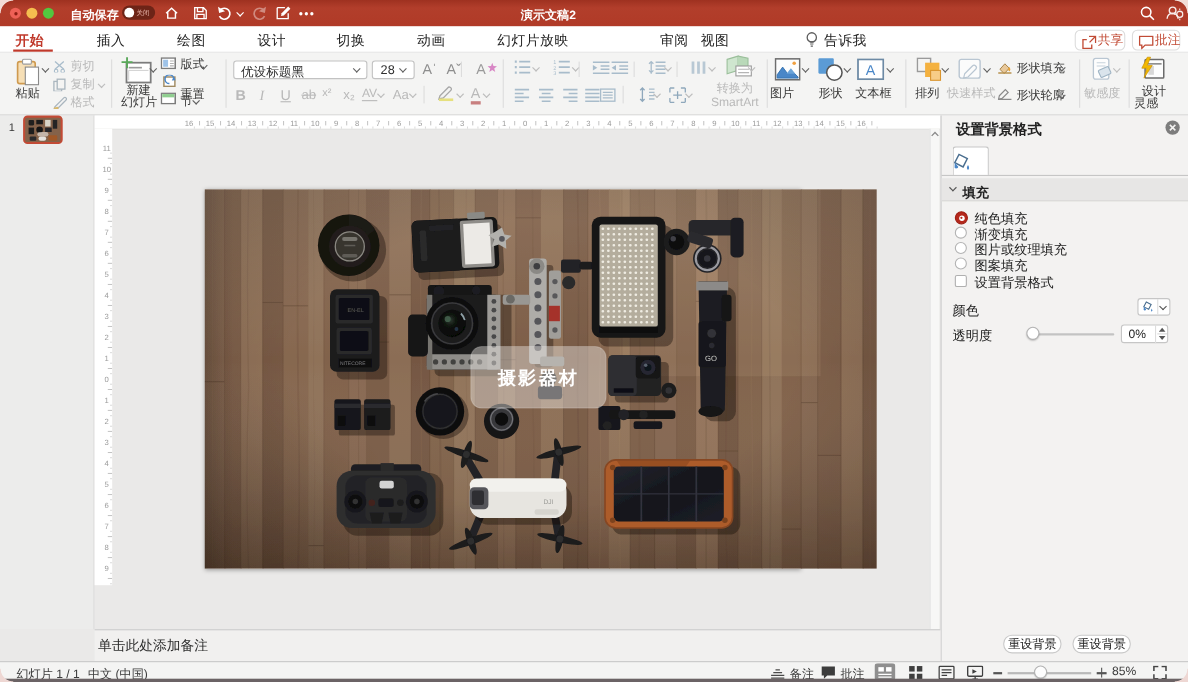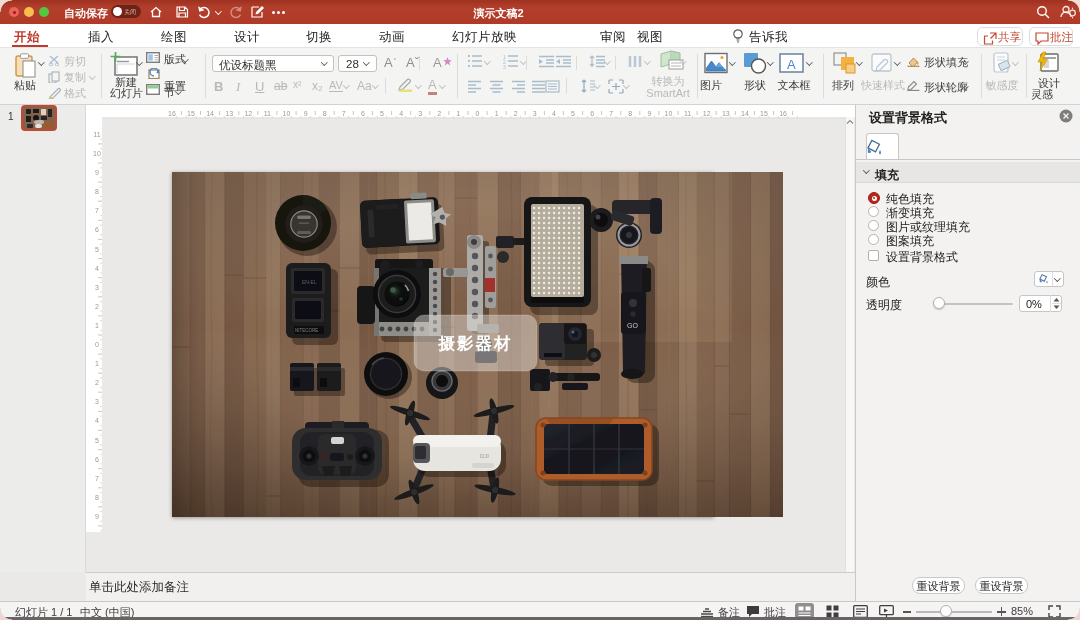--- a/index.html
+++ b/index.html
@@ -27,21 +27,21 @@
 #leftpanel{left:0;top:105px;width:86px;height:467px;background:#ececeb;border-right:1px solid #d8d8d8}
 #canvas{left:86px;top:105px;width:769px;height:467px;background:#eae9e8}
 #rightpanel{left:855px;top:105px;width:225px;height:496px;background:#f3f2f1;border-left:1px solid #c9c9c9}
 #notes{left:86px;top:572px;width:769px;height:29px;background:#f1f0ef;border-top:1px solid #cbcbcb}
 #statusbar{left:0;top:601px;width:1080px;height:19px;background:#f4f4f3;border-top:1px solid #c8c8c8}
 .stxt{font-size:11px;color:#3c3c3c;top:3px}
 
 #hruler{left:0;top:0;width:769px;height:12px;background:#fff}
 #vruler{left:0;top:12px;width:16px;height:415px;background:#fff}
 
-#slide{left:86px;top:67px;width:542px;height:345px;box-shadow:0 1px 4px rgba(0,0,0,.35)}
+#slide{left:100px;top:67px;width:542px;height:345px;box-shadow:0 1px 4px rgba(0,0,0,.35)}
 
 .plab{font-size:12px;color:#222}
 .radio{width:11px;height:11px;border-radius:50%;background:#fff;border:1px solid #b3b3b3}
 .pillbtn{height:17px;border:1px solid #c9c9c9;border-radius:8px;background:#fff;font-size:11px;color:#222;text-align:center;line-height:16px}
 </style></head>
 <body>
 
 <div class="abs" id="titlebar">
  <div class="abs tl" style="left:9px;background:#ee6156"></div>
     <div class="abs" style="left:12.5px;top:10.5px;width:3px;height:3px;border-radius:50%;background:#8e1d12"></div>

